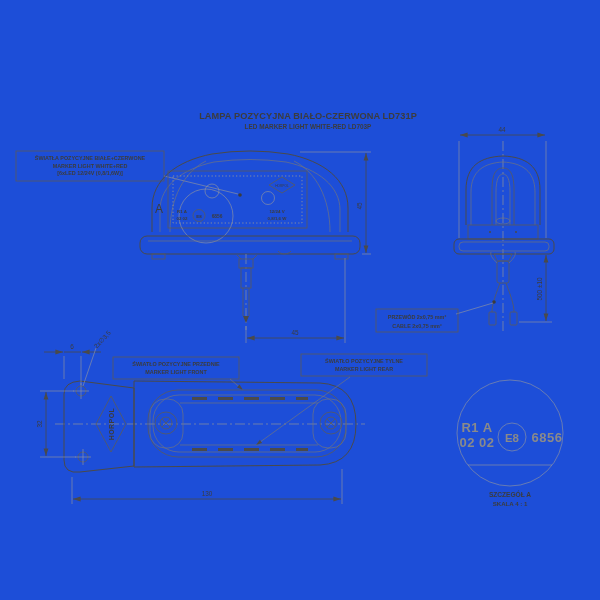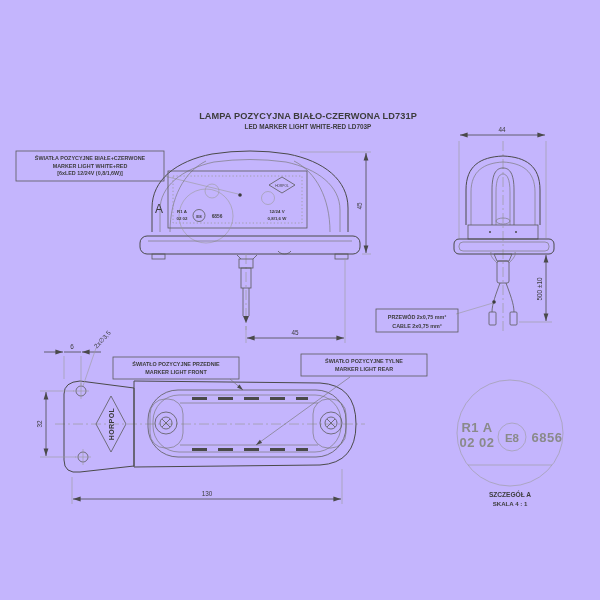--- a/index.html
+++ b/index.html
@@ -1,16 +1,16 @@
 <!DOCTYPE html>
 <html><head>
 <meta charset="utf-8">
 <style>
   html,body{margin:0;padding:0;background:#fff;}
-  #stage{position:relative;width:600px;height:600px;background:#c4b5fd;overflow:hidden;}
+  #stage{position:relative;width:600px;height:600px;background:#1d4ed8;overflow:hidden;}
   svg{position:absolute;left:0;top:0;}
   text{font-family:"Liberation Sans",sans-serif;fill:#3c3c3c;text-anchor:middle;}
   .title{font-size:9.2px;font-weight:bold;letter-spacing:.1px;}
   .subtitle{font-size:6.4px;font-weight:bold;}
   .box-label{font-size:5.4px;font-weight:bold;}
   .dim-label{font-size:6.4px;}
   .tiny{font-size:4.8px;font-weight:bold;}
   .tiny2{font-size:4.4px;font-weight:bold;}
   .micro{font-size:3.2px;}
   .callout-letter{font-size:12px;}

